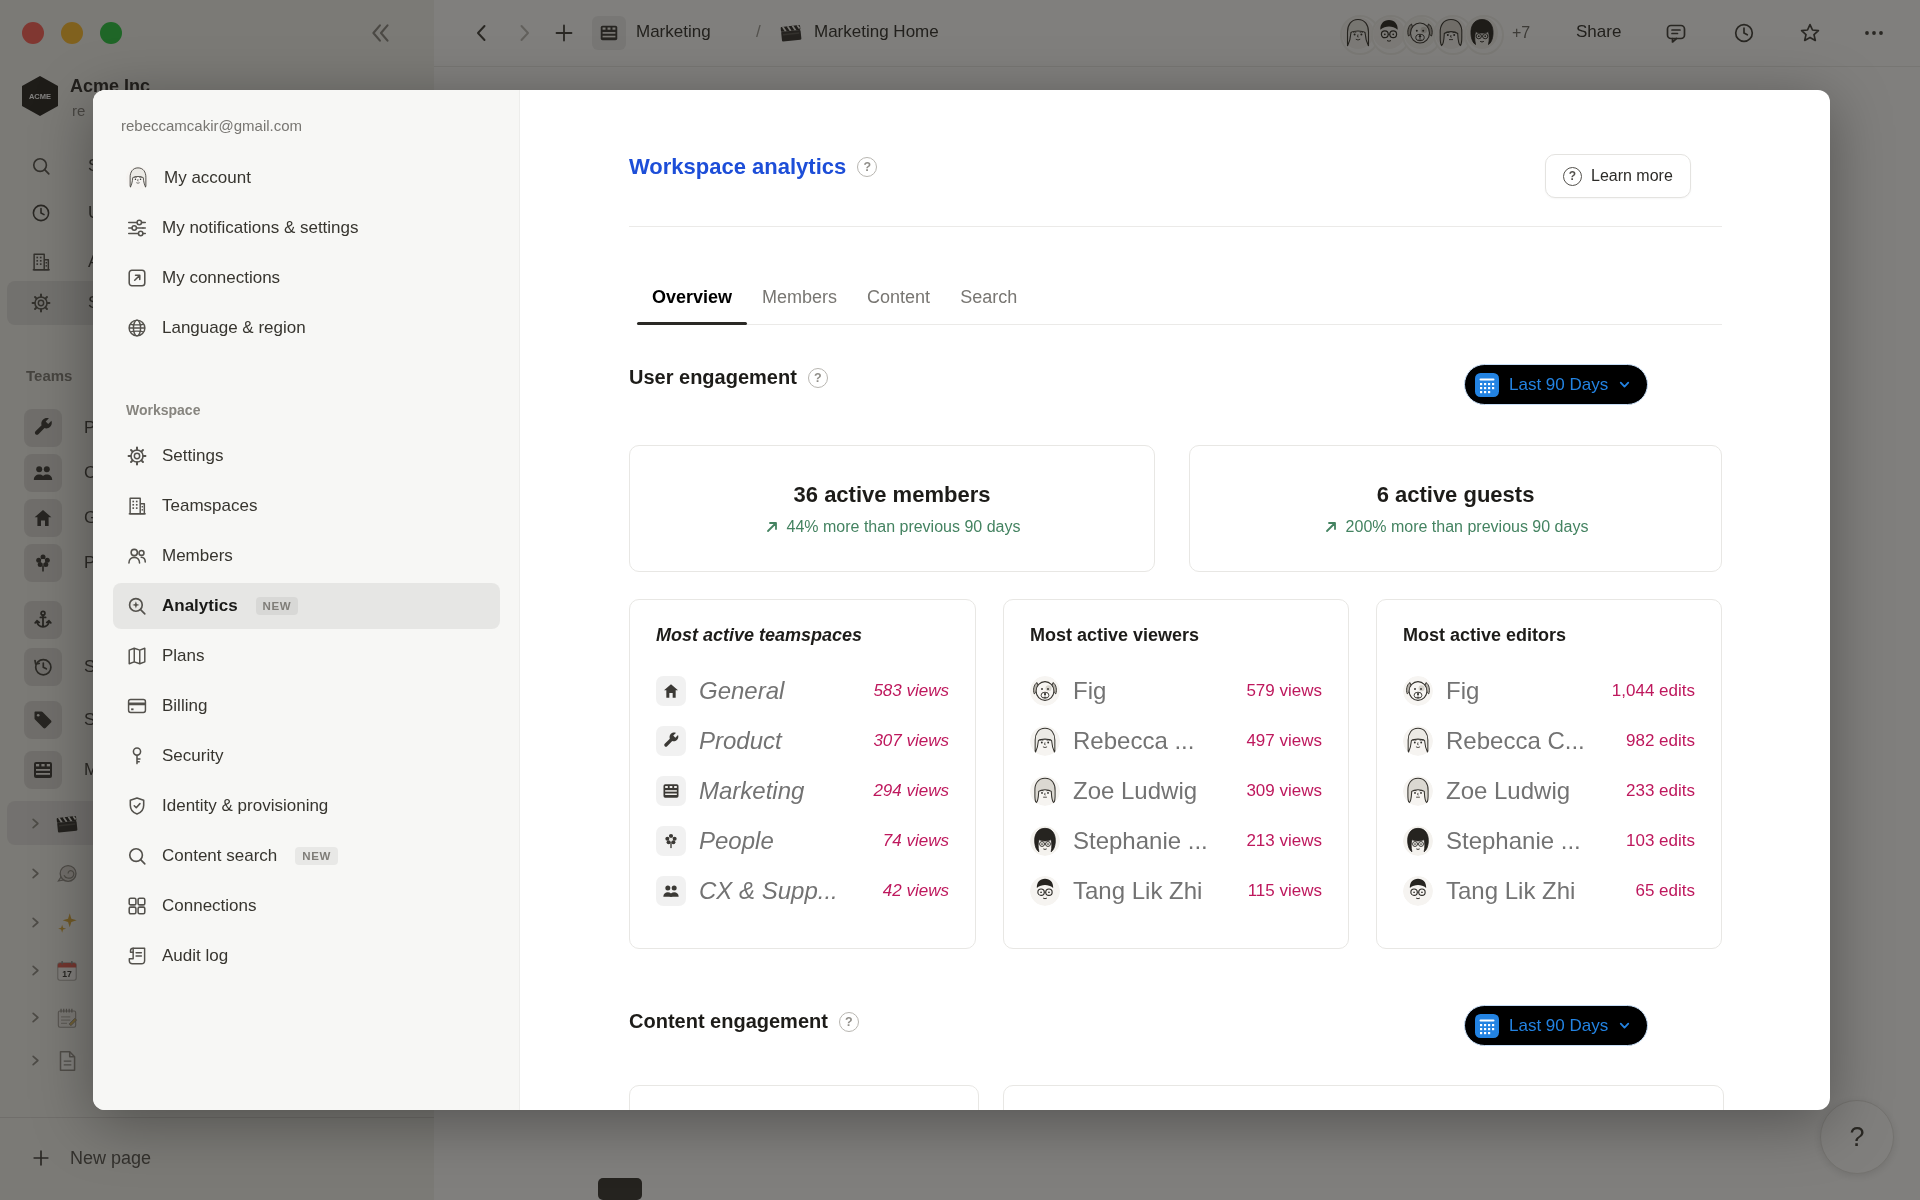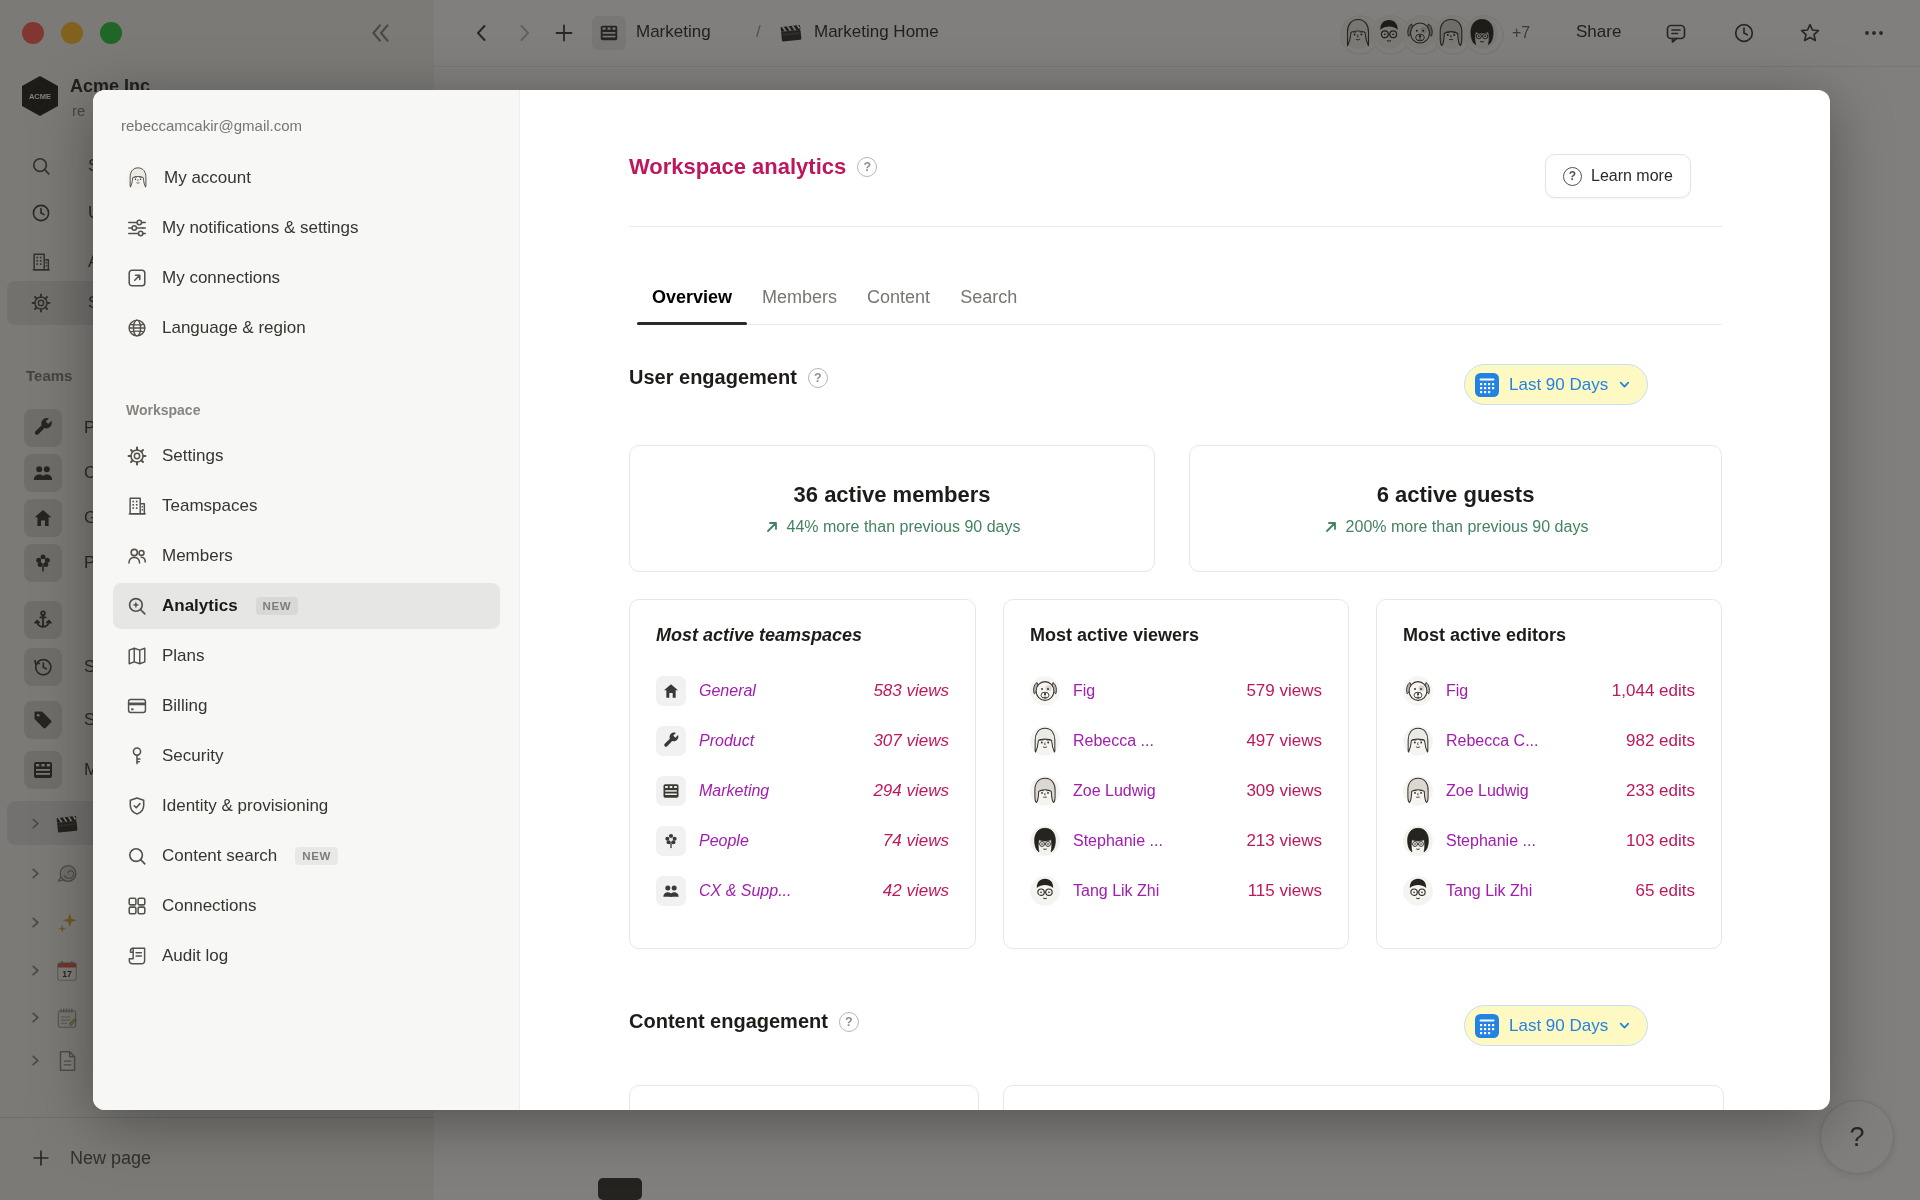--- a/index.html
+++ b/index.html
@@ -37,52 +37,52 @@
   .srow{position:absolute;left:20px;width:387px;height:46px;border-radius:8px;display:flex;
         align-items:center;gap:14px;padding:0 13px;box-sizing:border-box;cursor:pointer;}
   .srow .lbl{font-size:17px;color:#37352f;white-space:nowrap;}
   .srow.active{background:rgba(0,0,0,.065);}
   .srow.active .lbl{font-weight:700;color:#191917;}
   .nbadge{font-size:11.5px;font-weight:600;color:#7f7d78;background:rgba(0,0,0,.06);
           padding:3px 7px;border-radius:4px;letter-spacing:.6px;margin-left:4px;}
   .sect-lbl{position:absolute;left:33px;font-size:14px;font-weight:600;color:#87857f;}
   
   .ptitle{position:absolute;left:536px;top:64px;display:flex;align-items:center;gap:11px;
-          font-size:22px;font-weight:700;color:#be185d;}
+          font-size:22px;font-weight:700;color:#1d4ed8;}
   .qc{display:inline-flex;align-items:center;justify-content:center;width:20px;height:20px;
       border-radius:50%;border:1.5px solid #b8b6b1;color:#908e89;font-size:12.5px;font-weight:700;
       box-sizing:border-box;flex:0 0 auto;}
   .qc::after{content:"?";}
   .learn-btn{position:absolute;left:1452px;top:64px;height:42px;display:flex;align-items:center;
              gap:9px;padding:0 17px;border:1px solid #e4e3e0;border-radius:10px;background:#fff;
              font-size:16px;font-weight:500;color:#2c2b28;box-shadow:0 1px 2px rgba(0,0,0,.04);cursor:pointer;}
   .hdiv{position:absolute;left:536px;width:1093px;height:1px;background:#ebeae8;}
   .tabs{position:absolute;left:544px;top:181px;width:1085px;height:54px;display:flex;
         border-bottom:1px solid #ebeae8;box-sizing:border-box;}
   .tab{position:relative;display:flex;align-items:center;padding:0 15px;font-size:18px;
        color:#787672;cursor:pointer;}
   .tab.active{color:#000000;font-weight:600;}
   .tab.active::after{content:"";position:absolute;left:0;right:0;bottom:-1px;height:3px;
                      background:#2a2925;border-radius:2px;}
   .sec-head{position:absolute;left:536px;display:flex;align-items:center;gap:11px;
             font-size:20px;font-weight:700;color:#1d1c19;}
   .pill{position:absolute;left:1371px;height:41px;display:flex;align-items:center;gap:9px;
-        padding:0 15px 0 9px;border:1px solid #c7def7;border-radius:21px;background:#fef9c3;
+        padding:0 15px 0 9px;border:1px solid #c7def7;border-radius:21px;background:#000000;
         color:#2383e2;font-size:17px;cursor:pointer;box-sizing:border-box;}
   .calic{width:26px;height:26px;flex:0 0 auto;}
   .stat{position:absolute;top:355px;height:127px;border:1px solid #e8e7e4;border-radius:10px;
         display:flex;flex-direction:column;align-items:center;justify-content:center;gap:10px;
         box-sizing:border-box;background:#fff;}
   .stat .v{font-size:22px;font-weight:700;color:#1d1c19;}
   .stat .d{display:flex;align-items:center;gap:7px;font-size:16px;color:#448361;}
   .card{position:absolute;top:509px;height:350px;border:1px solid #e8e7e4;border-radius:10px;
         background:#fff;box-sizing:border-box;padding:25px 26px;}
   .card .ct{font-size:18px;font-weight:700;color:#1d1c19;margin-bottom:20px;}
   .crow{display:flex;align-items:center;gap:13px;height:50px;}
-  .crow .nm{font-size:16px;color:#a21caf;flex:1;white-space:nowrap;overflow:hidden;}
+  .crow .nm{font-size:24px;color:#737373;flex:1;white-space:nowrap;overflow:hidden;}
   .crow .val{font-size:17px;color:#be185d;white-space:nowrap;}
   .tile{width:30px;height:30px;border-radius:7px;background:rgba(0,0,0,.055);display:flex;
         align-items:center;justify-content:center;flex:0 0 auto;}
   .avatar{width:30px;height:30px;border-radius:50%;overflow:hidden;flex:0 0 auto;}
   .pcard{position:absolute;top:995px;height:60px;border:1px solid #e8e7e4;border-radius:10px;background:#fff;}
 </style>
 </head>
 <body>
 
 <svg width="0" height="0" style="position:absolute">

